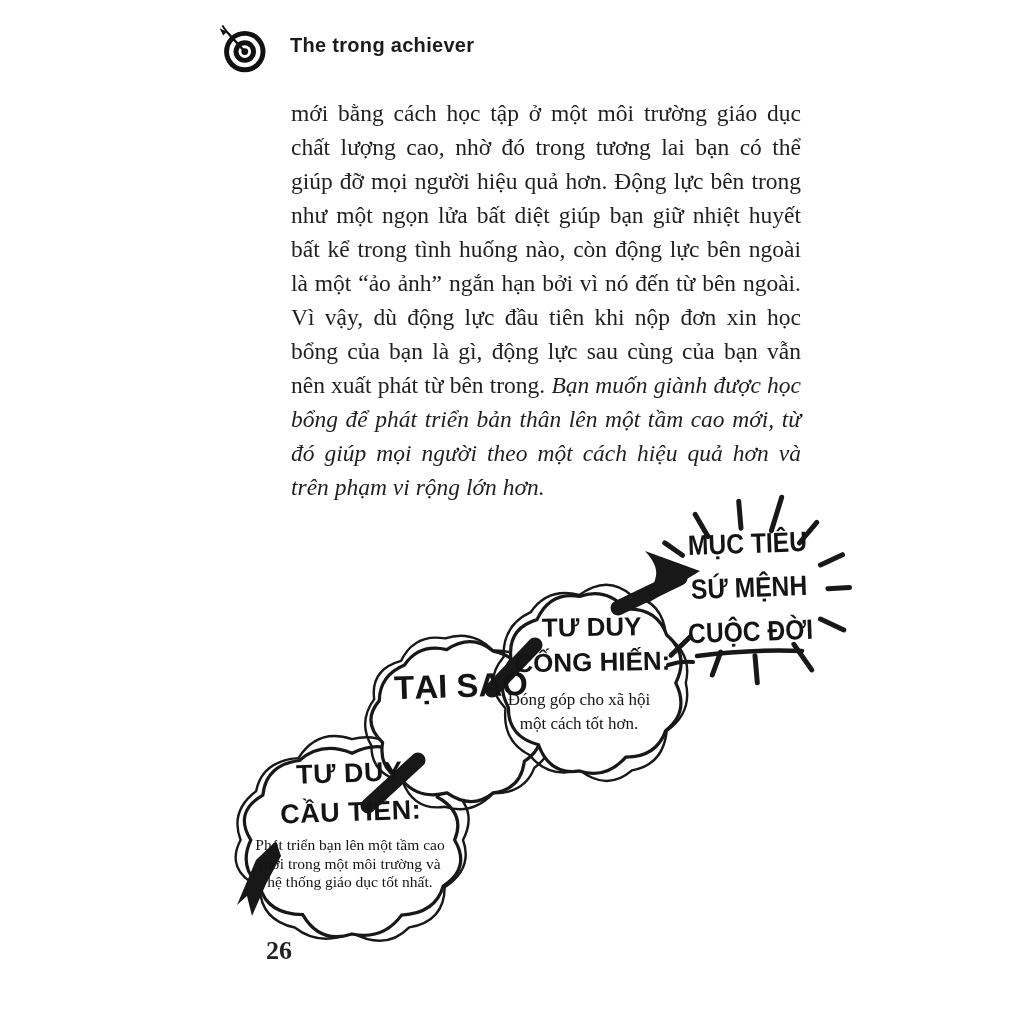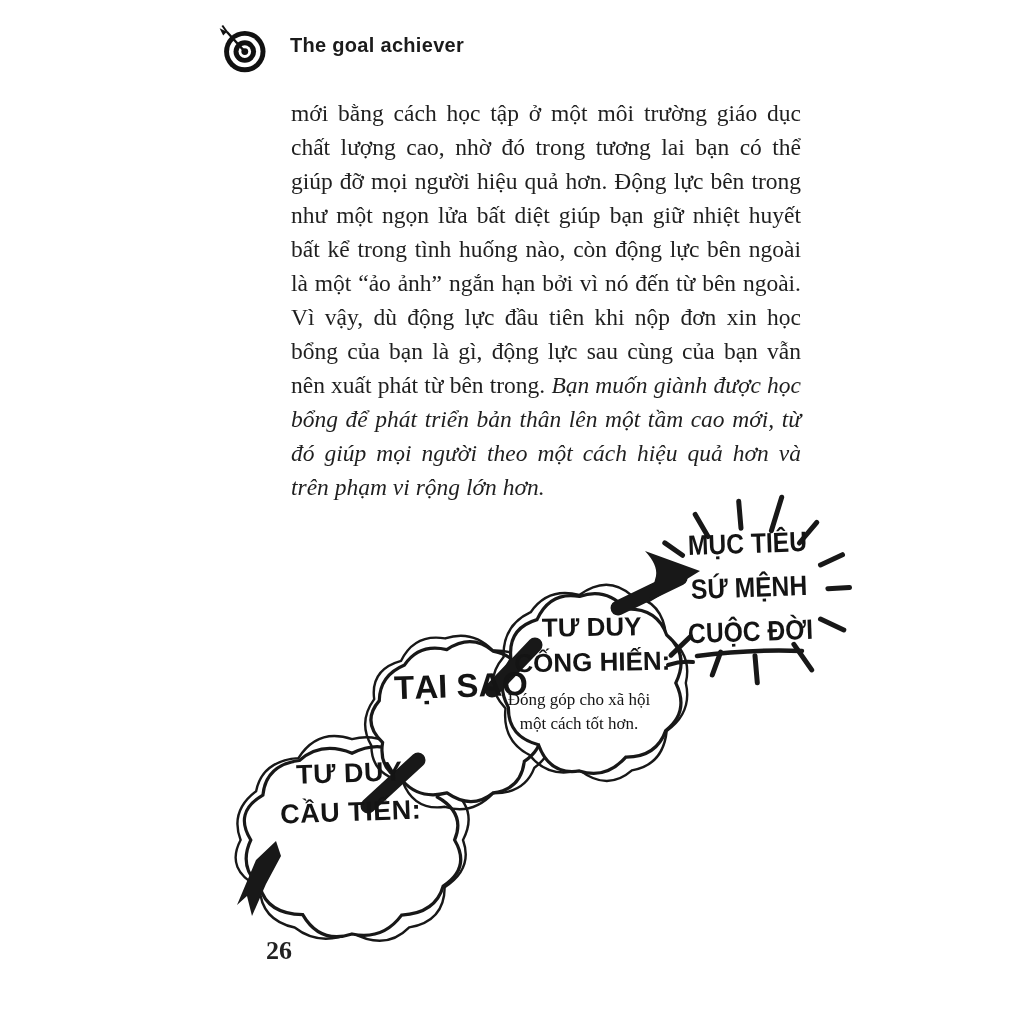--- a/index.html
+++ b/index.html
@@ -64,28 +64,29 @@
     <circle cx="32" cy="34" r="23" fill="#111"></circle>
     <circle cx="32" cy="34" r="17.5" fill="#fff"></circle>
     <circle cx="32" cy="34" r="12.5" fill="#111"></circle>
     <circle cx="32" cy="34" r="7" fill="#fff"></circle>
     <circle cx="32" cy="34" r="3.8" fill="#111"></circle>
     <line x1="32" y1="34" x2="12" y2="12" stroke="#111" stroke-width="2.6"></line>
     <path d="M12 12 L4 8 L8 16 Z" fill="#111"></path>
     <line x1="12" y1="12" x2="7" y2="5" stroke="#111" stroke-width="2.2"></line>
   </svg>
 
-  <div class="brand">The goal achiever</div>
+  <div class="brand">The trong achiever</div>
 
   <p class="bodytext"><span>mới bằng cách học tập ở một môi trường giáo dục chất lượng cao, nhờ đó trong tương lai bạn có thể giúp đỡ mọi người hiệu quả hơn. Động lực bên trong như một ngọn lửa bất diệt giúp bạn giữ nhiệt huyết bất kể trong tình huống nào, còn động lực bên ngoài là một “ảo ảnh” ngắn hạn bởi vì nó đến từ bên ngoài. Vì vậy, dù động lực đầu tiên khi nộp đơn xin học bổng của bạn là gì, động lực sau cùng của bạn vẫn nên xuất phát từ bên trong. </span><em>Bạn muốn giành được học bổng để phát triển bản thân lên một tầm cao mới, từ đó giúp mọi người theo một cách hiệu quả hơn và trên phạm vi rộng lớn hơn.</em></p>
 
   <div id="c1t" class="cloud-title">
     <div>TƯ DUY</div>
     <div>CẦU TIẾN:</div>
   </div>
+  <div id="c1b" class="cloud-body">Phát triển bạn lên một tầm cao mới trong một môi trường và hệ thống giáo dục tốt nhất.</div>
 
   <div id="c2t" class="cloud-title">
     <div>TẠI SAO</div>
   </div>
 
   <div id="c3t" class="cloud-title">
     <div>TƯ DUY</div>
     <div>CỐNG HIẾN:</div>
   </div>
   <div id="c3b" class="cloud-body">Đóng góp cho xã hội một cách tốt hơn.</div>

